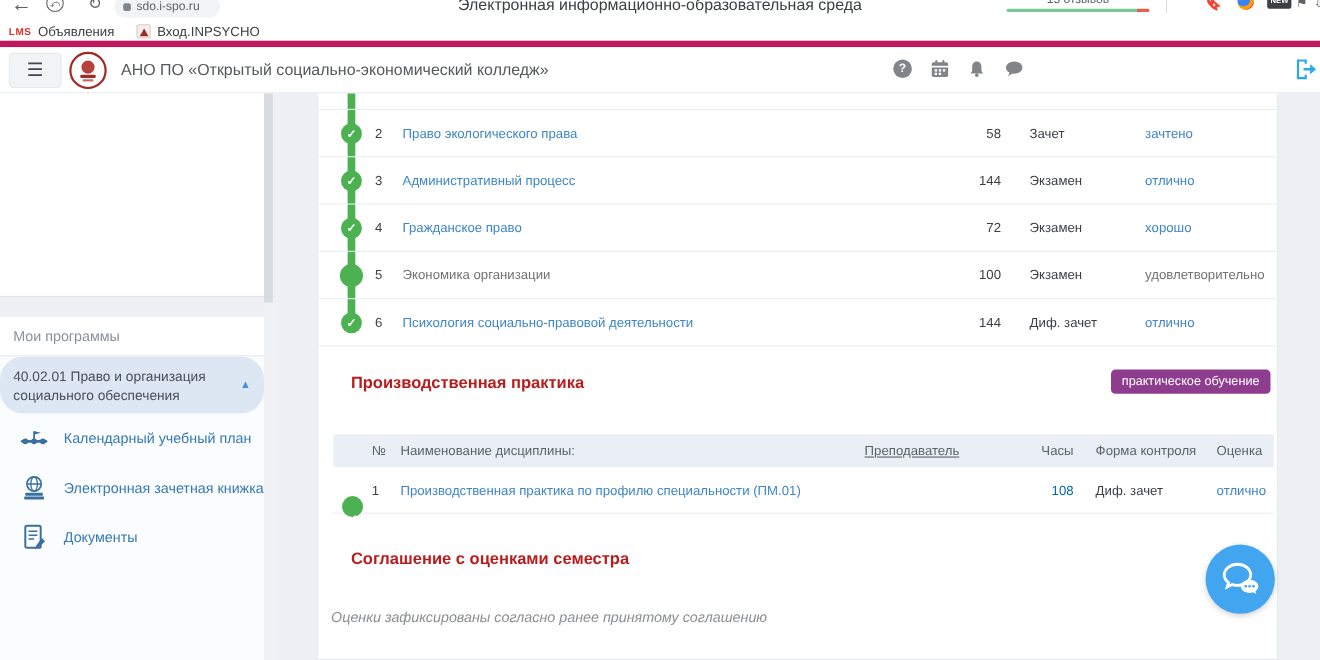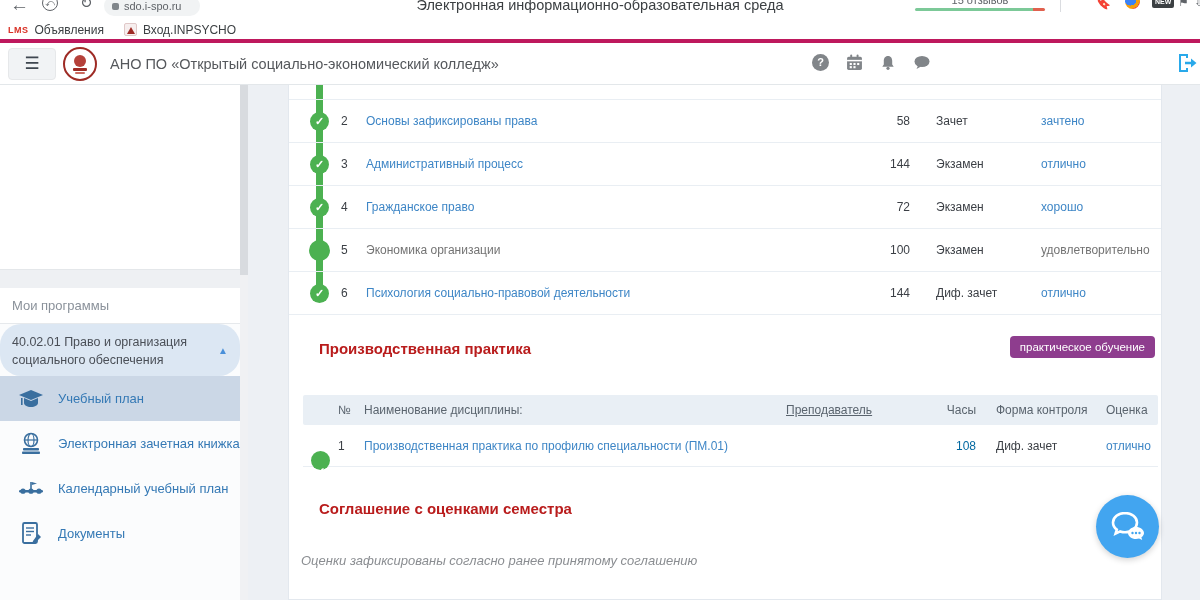--- a/index.html
+++ b/index.html
@@ -21,21 +21,21 @@
   .reviews-text { font-size:11px; color:#5f6368; display:block; text-align:center; }
   .reviews-bar { margin-top:2px; height:3px; border-radius:2px; background:linear-gradient(to right,#7cc998 0 91%, #e0614e 91%); }
   .bt-sep { position:absolute; left:1060px; top:-4px; width:1px; height:16px; background:#dadce0; }
   .bookmark-ic { position:absolute; left:1095px; top:-5px; font-size:13px; color:#5f6368; }
   .ff-circle { position:absolute; left:1125px; top:-6px; width:15px; height:15px; border-radius:50%; background:radial-gradient(circle at 35% 35%, #3b82f6 45%, #f59e0b 46% 70%, #ef4444 71%); }
   .new-badge { position:absolute; left:1152px; top:-5px; background:#3c4043; color:#fff; font-size:7px; font-weight:bold; padding:3px 3px; border-radius:2px; }
   .flag-ic { position:absolute; left:1178px; top:-5px; font-size:12px; color:#5f6368; }
   .dl-ic { position:absolute; left:1194px; top:-5px; font-size:12px; color:#5f6368; }
 
   
-  .bookmarks-bar { position:absolute; left:0; top:20px; width:1200px; height:23px; background:#fff; border-bottom:4px solid #be185d; display:flex; align-items:center; padding-left:8px; gap:8px; }
+  .bookmarks-bar { position:absolute; left:0; top:20px; width:1200px; height:23px; background:#fff; border-bottom:6px solid #be185d; display:flex; align-items:center; padding-left:8px; gap:8px; }
   .bm-item { display:flex; align-items:center; gap:6px; font-size:12px; color:#3c4043; margin-right:12px; }
   .lms-logo { color:#d93025; font-weight:bold; font-size:9px; letter-spacing:0.5px; }
   .emblem-ic { width:13px; height:13px; background:#f6eeee; border:1px solid #e0c8c8; border-radius:2px; position:relative; }
   .emblem-ic::after { content:""; position:absolute; left:2.5px; top:3px; border-left:4px solid transparent; border-right:4px solid transparent; border-bottom:7px solid #9e2b25; }
 
   
   .app-header { position:absolute; left:0; top:43px; width:1200px; height:42px; background:#fff; border-bottom:1px solid #e3e7ea; }
   .hamburger { position:absolute; left:8px; top:5px; width:48px; height:32px; background:#f1f3f5; border:1px solid #e6e8ea; border-radius:4px; color:#3f4750; font-size:17px; text-align:center; line-height:30px; cursor:pointer; }
   .org-logo { position:absolute; left:62px; top:3px; width:36px; height:36px; }
   .org-name { position:absolute; left:110px; top:13px; font-size:14.5px; color:#55585c; }
@@ -181,58 +181,48 @@
 
     <aside class="sidebar">
       <div class="side-panel-empty"></div>
       <div class="side-gap"></div>
       <div class="side-sec-title">Мои программы</div>
       <div class="side-program">
         <span>40.02.01 Право и организация социального обеспечения</span>
         <span class="side-chevron">▲</span>
       </div>
       <nav class="side-nav">
-        <div class="side-item active">
-          <span class="s-icon">
-            <svg width="26" height="26" viewBox="0 0 26 26">
-                <path d="M13 4 L25 9 L13 14 L1 9 Z" fill="currentColor"></path>
-                <path d="M6 12 L6 17 C6 19 9 21 13 21 C17 21 20 19 20 17 L20 12 L13 15 Z" fill="currentColor"></path>
-                <rect x="3" y="12" width="1.6" height="7" fill="currentColor"></rect>
-              </svg>
-          </span>
-          <span class="s-label">Учебный план</span>
-        </div>
-        <div class="side-item">
-          <span class="s-icon">
-            <svg width="26" height="26" viewBox="0 0 26 26">
-                <circle cx="13" cy="9" r="6.5" fill="none" stroke="currentColor" stroke-width="1.6"></circle>
-                <ellipse cx="13" cy="9" rx="3" ry="6.5" fill="none" stroke="currentColor" stroke-width="1.2"></ellipse>
-                <line x1="6.5" y1="9" x2="19.5" y2="9" stroke="currentColor" stroke-width="1.2"></line>
-                <rect x="5" y="17" width="16" height="2.6" rx="0.8" fill="currentColor"></rect>
-                <rect x="4" y="20.4" width="18" height="2.6" rx="0.8" fill="currentColor"></rect>
-              </svg>
-          </span>
-          <span class="s-label">Электронная зачетная книжка</span>
-        </div>
         <div class="side-item">
           <span class="s-icon">
             <svg width="28" height="26" viewBox="0 0 28 26">
                 <rect x="2" y="14" width="24" height="2.4" rx="1.2" fill="currentColor"></rect>
                 <circle cx="6" cy="15.2" r="2.6" fill="currentColor"></circle>
                 <circle cx="14" cy="15.2" r="2.6" fill="currentColor"></circle>
                 <circle cx="22" cy="15.2" r="2.6" fill="currentColor"></circle>
                 <rect x="13.2" y="6" width="1.6" height="8" fill="currentColor"></rect>
                 <path d="M14.8 6 L20 7.5 L14.8 9 Z" fill="currentColor"></path>
               </svg>
           </span>
           <span class="s-label">Календарный учебный план</span>
         </div>
         <div class="side-item">
           <span class="s-icon">
             <svg width="26" height="26" viewBox="0 0 26 26">
+                <circle cx="13" cy="9" r="6.5" fill="none" stroke="currentColor" stroke-width="1.6"></circle>
+                <ellipse cx="13" cy="9" rx="3" ry="6.5" fill="none" stroke="currentColor" stroke-width="1.2"></ellipse>
+                <line x1="6.5" y1="9" x2="19.5" y2="9" stroke="currentColor" stroke-width="1.2"></line>
+                <rect x="5" y="17" width="16" height="2.6" rx="0.8" fill="currentColor"></rect>
+                <rect x="4" y="20.4" width="18" height="2.6" rx="0.8" fill="currentColor"></rect>
+              </svg>
+          </span>
+          <span class="s-label">Электронная зачетная книжка</span>
+        </div>
+        <div class="side-item">
+          <span class="s-icon">
+            <svg width="26" height="26" viewBox="0 0 26 26">
                 <rect x="5" y="2" width="14" height="20" rx="1.5" fill="none" stroke="currentColor" stroke-width="1.8"></rect>
                 <line x1="8" y1="7" x2="16" y2="7" stroke="currentColor" stroke-width="1.4"></line>
                 <line x1="8" y1="10.5" x2="16" y2="10.5" stroke="currentColor" stroke-width="1.4"></line>
                 <line x1="8" y1="14" x2="13" y2="14" stroke="currentColor" stroke-width="1.4"></line>
                 <path d="M20 13 L23 16 L17 22 L14 23 L15 20 Z" fill="currentColor"></path>
               </svg>
           </span>
           <span class="s-label">Документы</span>
         </div>
       </nav>
@@ -246,21 +236,21 @@
       <div class="partial-row"></div>
 
       <div class="rows-wrap">
         <div class="s-row">
           <span class="marker">
               <span class="mk-circle">
                 <span class="mk-check">✓</span>
               </span>
             </span>
           <span class="col c-num">2</span>
-          <a class="col c-name link">Основы зафиксированы права</a>
+          <a class="col c-name link">Право экологического права</a>
           <span class="col c-hours">58</span>
           <span class="col c-form">Зачет</span>
           <a class="col c-grade link">зачтено</a>
         </div>
         <div class="s-row">
           <span class="marker">
               <span class="mk-circle">
                 <span class="mk-check">✓</span>
               </span>
             </span>

